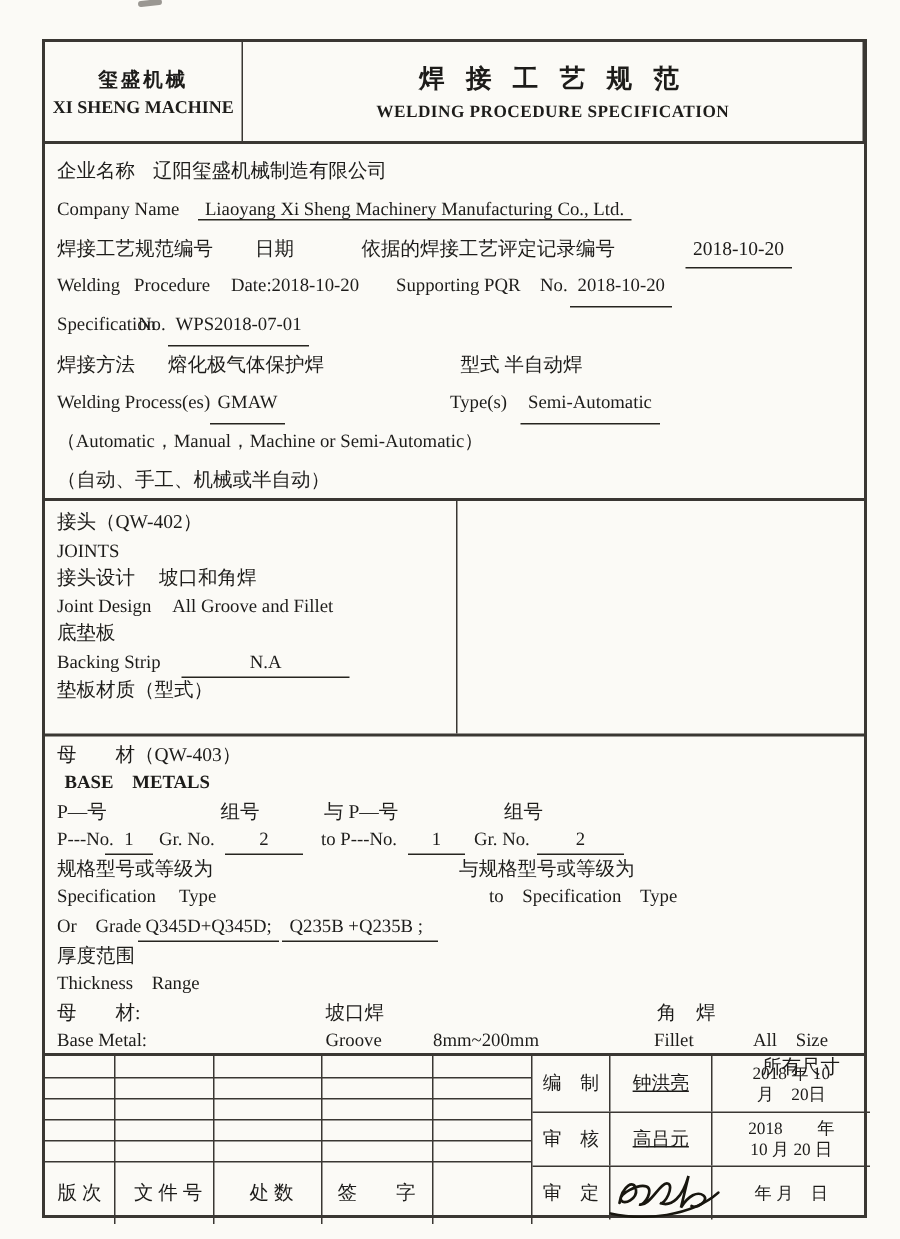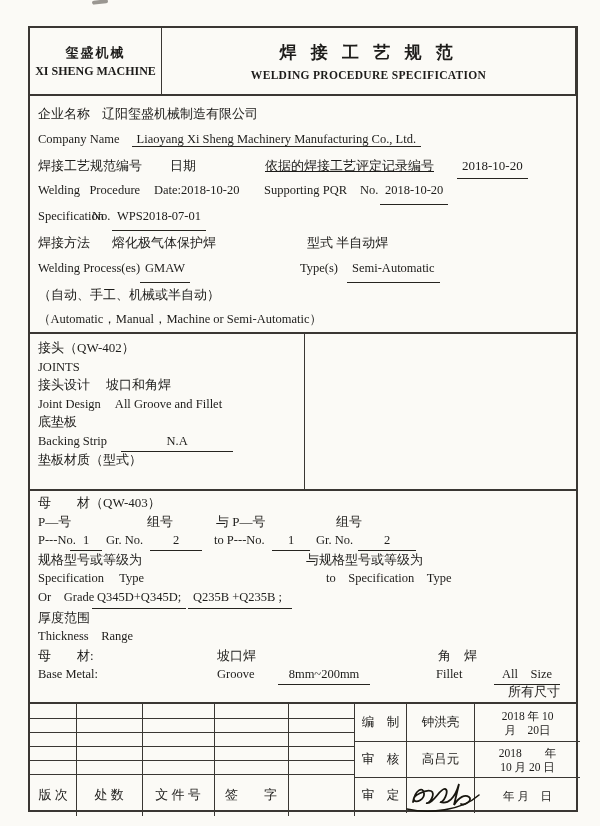--- a/index.html
+++ b/index.html
@@ -55,21 +55,21 @@
   .hline{position:absolute;left:0;right:0;height:0;border-top:1.5px solid #3a3733;}
   .fLabels{position:absolute;left:0;right:0;top:70px;height:42px;border-top:1.5px solid #3a3733;
            box-sizing:border-box;display:flex;}
   .fLabels div{text-align:center;line-height:40px;font-size:13px;}
   .fR{position:absolute;left:324px;top:0;width:226px;height:112px;border-left:1.5px solid #3a3733;box-sizing:border-box;}
   .fRow{display:flex;box-sizing:border-box;}
   .fRow.b{border-bottom:1.5px solid #3a3733;}
   .fLab{width:52px;border-right:1.5px solid #3a3733;box-sizing:border-box;text-align:center;
         display:flex;align-items:center;justify-content:center;font-size:12.5px;}
   .fName{width:68px;border-right:1.5px solid #3a3733;box-sizing:border-box;
-         display:flex;align-items:center;justify-content:center;font-size:12.5px;position:relative;}
+         display:flex;align-items:center;justify-content:center;font-size:12.5px;position:relative;text-decoration:underline;}
   .fDate{flex:1;display:flex;flex-direction:column;align-items:center;justify-content:center;font-size:11.5px;line-height:14px;}
   .sig{position:absolute;left:-8px;top:-2px;overflow:visible;}
 </style>
 </head>
 <body>
 
 <div class="page">
   <div class="speck"></div>
   <div class="form">
 
@@ -87,21 +87,21 @@
     <div class="sec secA">
       <div class="line cn">
         <span data-bind="info.company_cn_label">企业名称</span><span style="margin-left:12px;" data-bind="info.company_cn_value">辽阳玺盛机械制造有限公司</span>
       </div>
       <div class="line en">
         <span data-bind="info.company_en_label">Company Name</span><span class="uf" style="margin-left:12px;" data-bind="info.company_en_value">Liaoyang Xi Sheng Machinery Manufacturing Co., Ltd.</span>
       </div>
       <div class="line cn">
         <span data-bind="info.spec_cn_label">焊接工艺规范编号</span>
         <span class="at" style="left:140px;" data-bind="info.date_cn_label">日期</span>
-        <span class="at" style="left:235px;text-decoration:underline;" data-bind="info.pqr_cn_label">依据的焊接工艺评定记录编号</span>
+        <span class="at" style="left:211px;" data-bind="info.pqr_cn_label">依据的焊接工艺评定记录编号</span>
         <span class="at uf" style="left:427px;" data-bind="info.pqr_cn_value">2018-10-20</span>
       </div>
       <div class="line en">
         <span data-bind="info.welding_procedure_en">Welding   Procedure</span>
         <span class="at" style="left:124px;" data-bind="info.date_en">Date:2018-10-20</span>
         <span class="at" style="left:234px;" data-bind="info.supporting_pqr_en">Supporting PQR</span>
         <span class="at" style="left:330px;" data-bind="info.pqr_no_label">No.</span>
         <span class="at uf" style="left:350px;" data-bind="info.pqr_no_value">2018-10-20</span>
       </div>
       <div class="line en">
@@ -113,25 +113,25 @@
         <span data-bind="info.process_cn_label">焊接方法</span>
         <span class="at" style="left:82px;" data-bind="info.process_cn_value">熔化极气体保护焊</span>
         <span class="at" style="left:277px;" data-bind="info.type_cn">型式 半自动焊</span>
       </div>
       <div class="line en">
         <span data-bind="info.process_en_label">Welding Process(es)</span>
         <span class="at uf" style="left:110px;" data-bind="info.process_en_value">GMAW</span>
         <span class="at" style="left:270px;" data-bind="info.type_en_label">Type(s)</span>
         <span class="at uf" style="left:317px;" data-bind="info.type_en_value">Semi-Automatic</span>
       </div>
+      <div class="line en">
+        <span data-bind="info.modes_en">（Automatic，Manual，Machine or Semi-Automatic）</span>
+      </div>
       <div class="line cn">
         <span data-bind="info.modes_cn">（自动、手工、机械或半自动）</span>
-      </div>
-      <div class="line en">
-        <span data-bind="info.modes_en">（Automatic，Manual，Machine or Semi-Automatic）</span>
       </div>
     </div>
 
     <div class="sec secB">
       <div class="sbL">
         <div class="line cn" data-bind="joints.heading_cn">接头（QW-402）</div>
         <div class="line en" data-bind="joints.heading_en">JOINTS</div>
         <div class="line cn">
           <span data-bind="joints.design_cn_label">接头设计</span><span style="margin-left:16px;" data-bind="joints.design_cn_value">坡口和角焊</span>
         </div>
@@ -141,20 +141,21 @@
         <div class="line cn" data-bind="joints.backing_cn">底垫板</div>
         <div class="line en">
           <span data-bind="joints.backing_en_label">Backing Strip</span><span class="u" style="margin-left:14px;width:112px;" data-bind="joints.backing_en_value">N.A</span>
         </div>
         <div class="line cn" data-bind="joints.backing_mat_cn">垫板材质（型式）</div>
       </div>
     </div>
 
     <div class="sec secC">
       <div class="line cn" data-bind="base_metals.heading_cn">母　　材（QW-403）</div>
+      <div class="line en" style="padding-left:13px;font-weight:bold;" data-bind="base_metals.heading_en">BASE　METALS</div>
       <div class="line cn">
         <span data-bind="base_metals.p_cn">P—号</span>
         <span class="at" style="left:117px;" data-bind="base_metals.gr_cn_1">组号</span>
         <span class="at" style="left:186px;" data-bind="base_metals.to_p_cn">与 P—号</span>
         <span class="at" style="left:306px;" data-bind="base_metals.gr_cn_2">组号</span>
       </div>
       <div class="line en">
         <span data-bind="base_metals.p_label">P---No.</span>
         <span class="at u" style="left:40px;width:32px;" data-bind="base_metals.p_value">1</span>
         <span class="at" style="left:76px;" data-bind="base_metals.gr_label_1">Gr. No.</span>
@@ -199,22 +200,22 @@
         <div class="vline" style="left:46px;"></div>
         <div class="vline" style="left:112px;"></div>
         <div class="vline" style="left:184px;"></div>
         <div class="vline" style="left:258px;"></div>
         <div class="hline" style="top:14px;"></div>
         <div class="hline" style="top:28px;"></div>
         <div class="hline" style="top:42px;"></div>
         <div class="hline" style="top:56px;"></div>
         <div class="fLabels">
           <div style="width:46px;" data-bind="footer.col_headers.0">版 次</div>
+          <div style="width:72px;" data-bind="footer.col_headers.2">文 件 号</div>
           <div style="width:66px;" data-bind="footer.col_headers.1">处 数</div>
-          <div style="width:72px;" data-bind="footer.col_headers.2">文 件 号</div>
           <div style="width:74px;" data-bind="footer.col_headers.3">签　　字</div>
         </div>
       </div>
       <div class="fR">
         <div class="fRow b" style="height:38px;">
           <div class="fLab" data-bind="footer.approvals.0.label">编　制</div>
           <div class="fName" data-bind="footer.approvals.0.name">钟洪亮</div>
           <div class="fDate">
             <span data-bind="footer.approvals.0.date1">2018 年 10</span>
             <span data-bind="footer.approvals.0.date2">月　20日</span>

